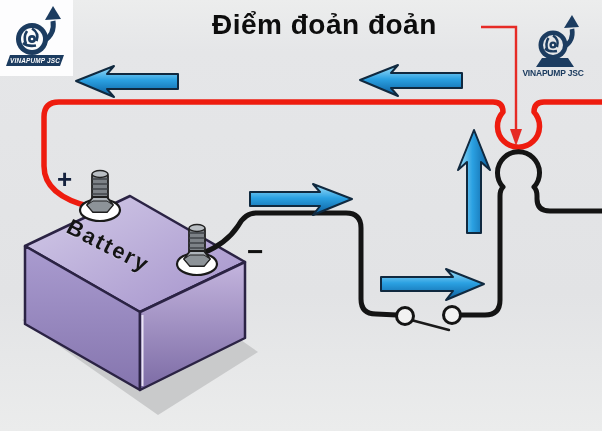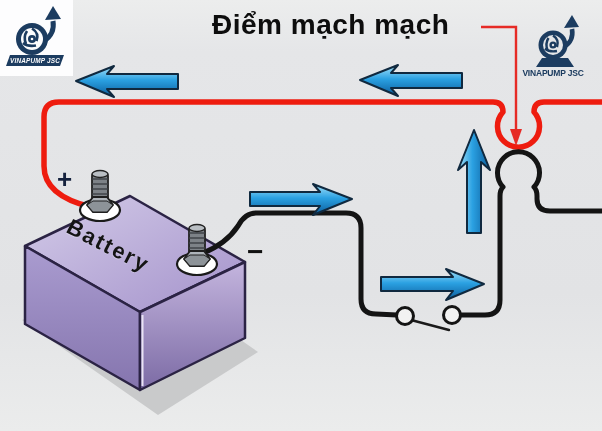--- a/index.html
+++ b/index.html
@@ -147,18 +147,18 @@
       <path d="M22,22.5 Q28.5,26.5 26,34" fill="none" stroke="#1c3c60" stroke-width="2.4"></path>
       <path d="M14,35.5 Q18.5,39.5 26,38" fill="none" stroke="#1c3c60" stroke-width="2.4"></path>
       <path d="M17.5,25 Q14,30.5 16.5,37" fill="none" stroke="#1c3c60" stroke-width="2.4"></path>
       <circle cx="22" cy="32" r="3.6" fill="#1c3c60"></circle>
       <circle cx="22" cy="32" r="1.2" fill="#e5e6e8"></circle>
       <polygon points="11,45 37,45 43,54 5,54" fill="#1c3c60"></polygon>
     </g>
   </svg>
   <div id="logo-right-text" class="abs">VINAPUMP JSC</div>
 
-  <div id="title" class="abs">Điểm mạch mạch</div>
+  <div id="title" class="abs">Điểm đoản đoản</div>
   <div id="plus-label" class="abs">+</div>
   <div id="minus-label" class="abs">−</div>
   <div id="battery-label" class="abs">Battery</div>
 
 </div>
 
 </body></html>

